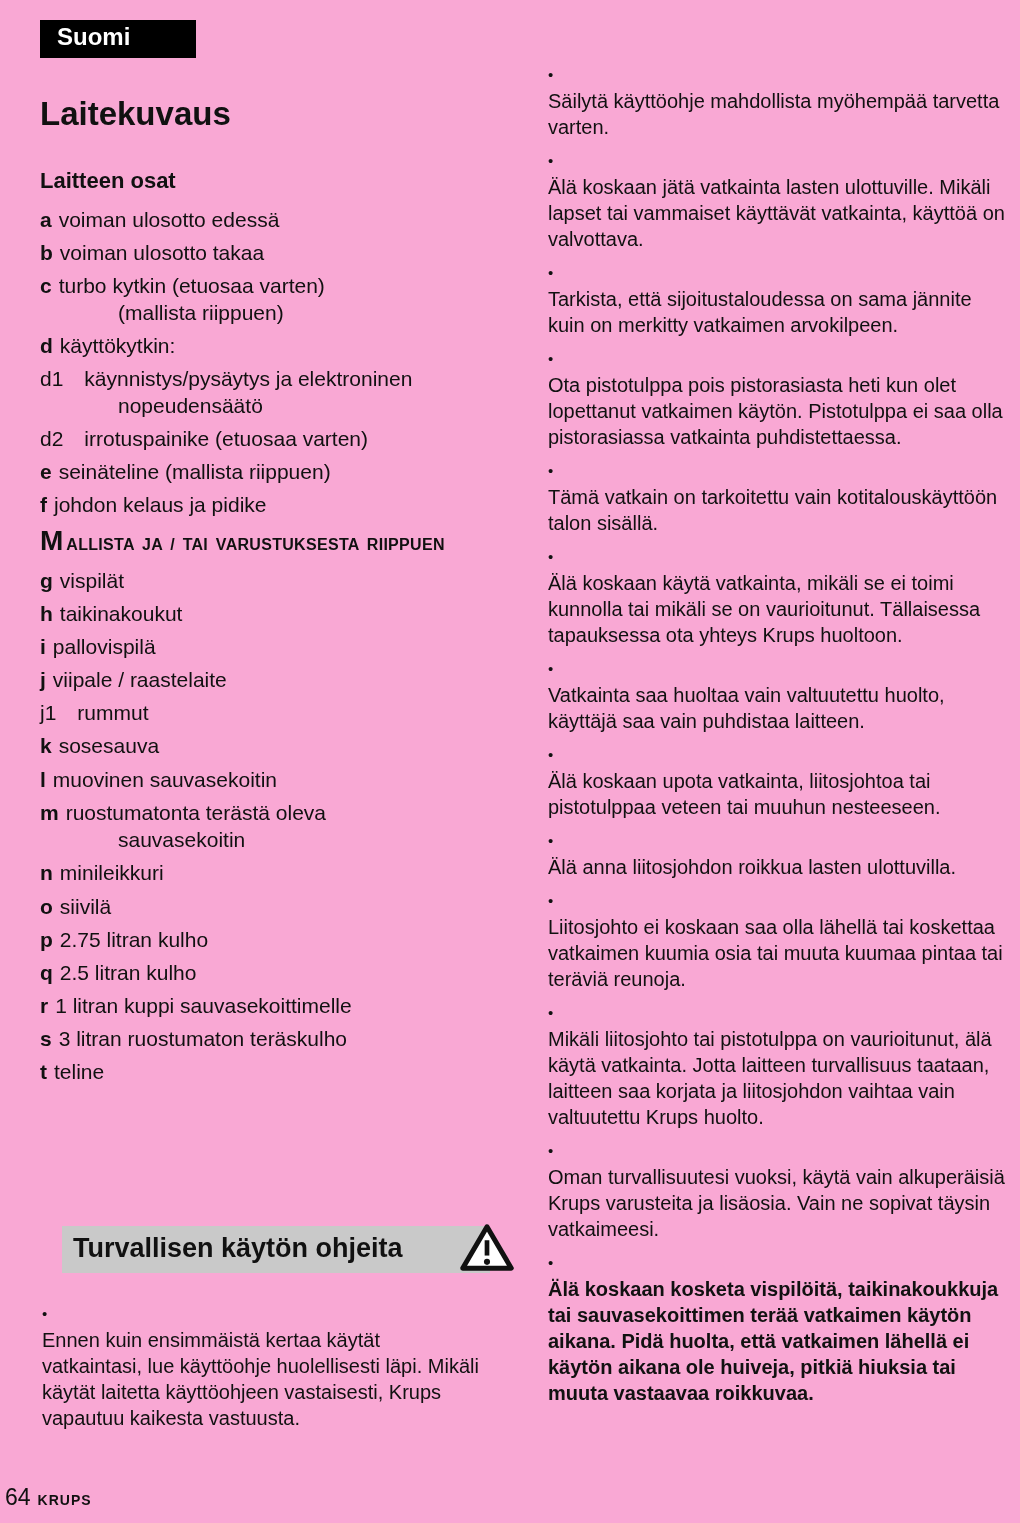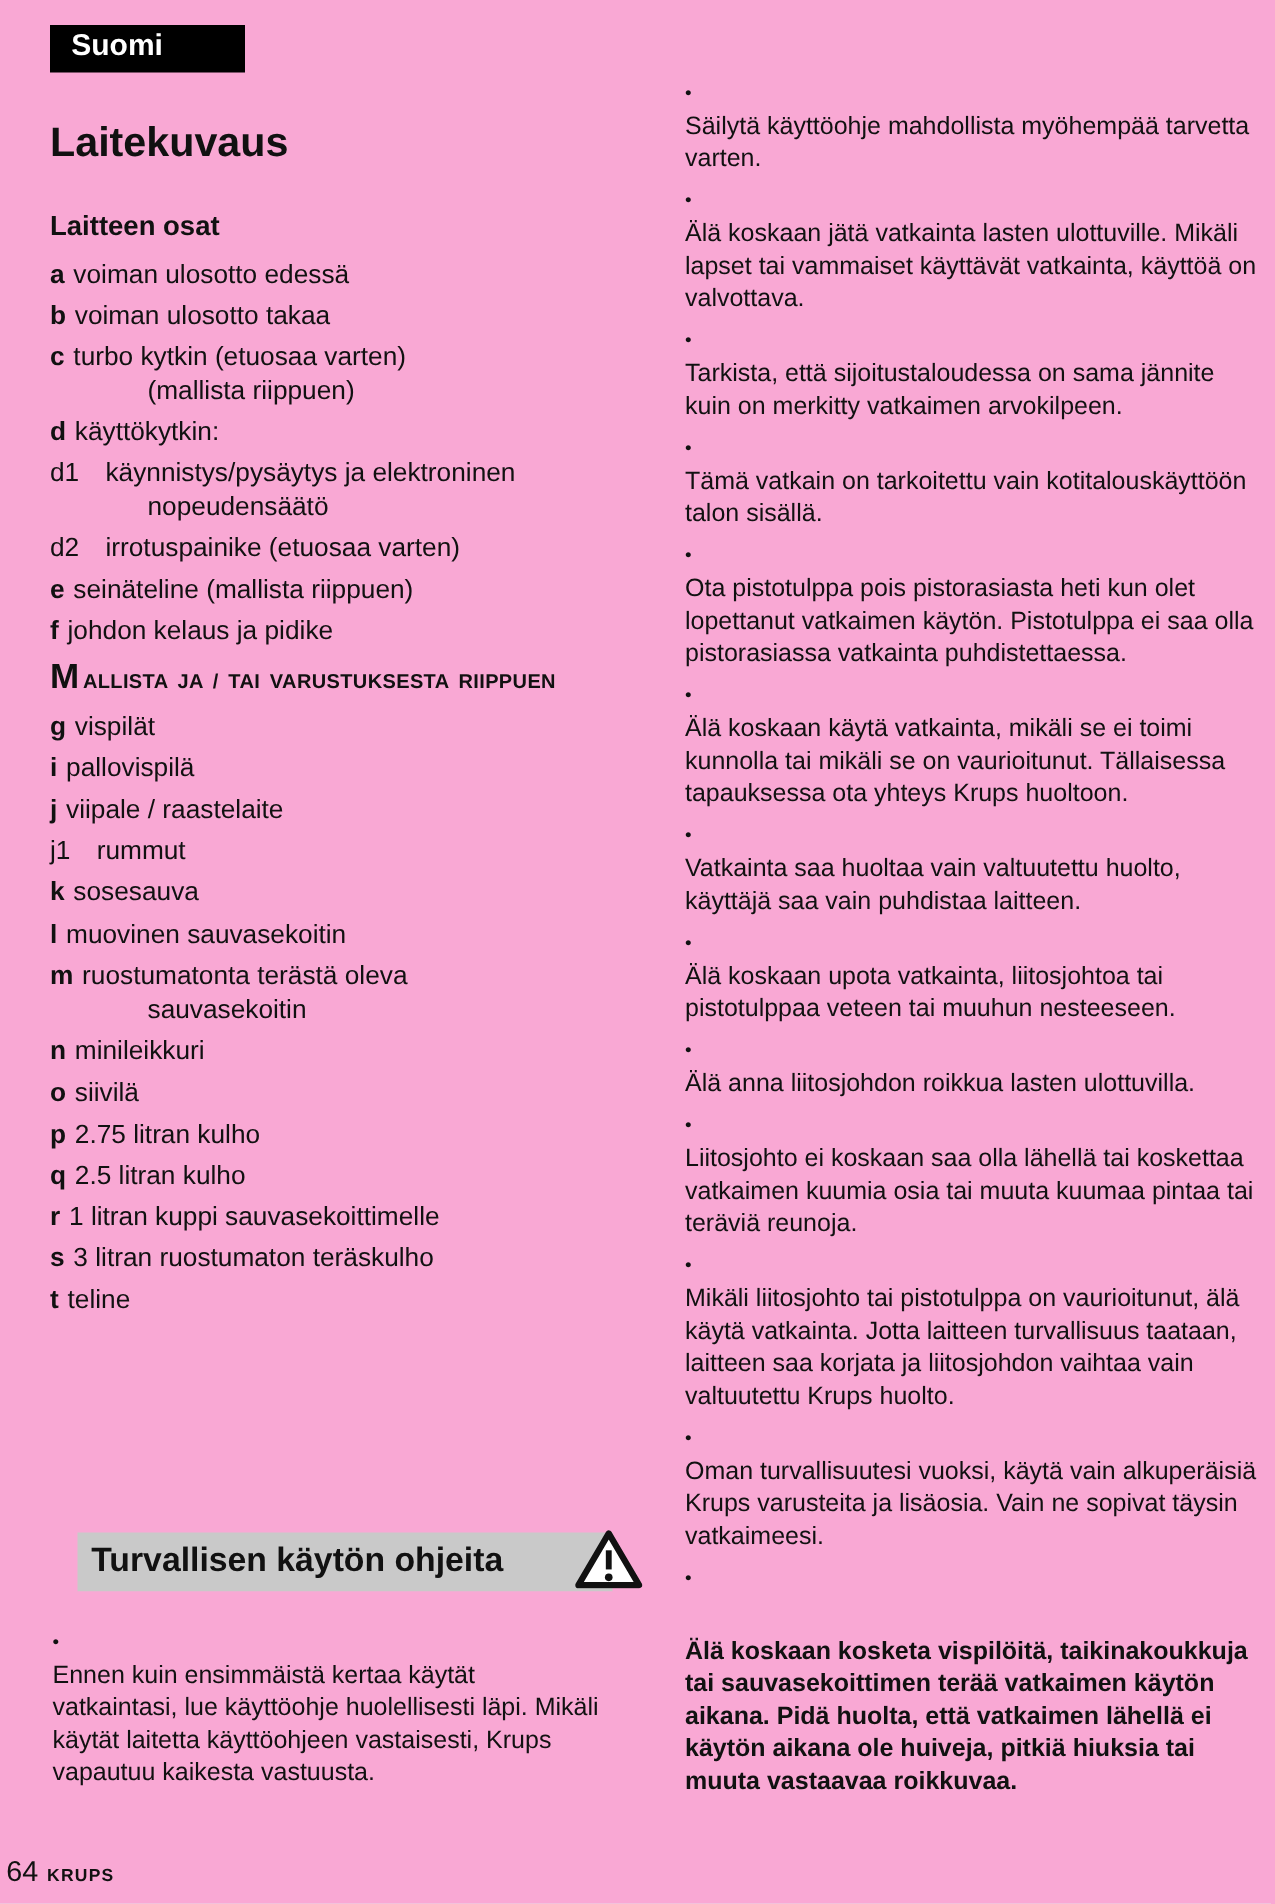--- a/index.html
+++ b/index.html
@@ -37,21 +37,21 @@
   }
   .warning-icon{position:absolute;left:398px;top:-3px;}
   .left-bullets{margin:28px 0 0 2px;width:440px;}
 
   .bullet-item{display:flex;margin-bottom:8px;flex-direction:column;}
   .bullet-dot{flex:0 0 18px;width:18px;font-size:15px;line-height:26px;}
   .bullet-dot::before{content:"\2022";}
   .bullet-text{font-size:20px;line-height:26px;flex:1;}
   .para-item{font-size:20px;line-height:26px;margin-bottom:8px;}
   .para-item.bold{font-weight:700;}
-  .bullet-item.bold .bullet-text{font-weight:700;margin-top:32px;}
+  .bullet-item.bold .bullet-text{font-weight:700;}
 
   .page-footer{position:absolute;left:5px;top:1484px;}
   .page-num{font-size:23px;}
   .brand{font-size:14px;font-weight:700;letter-spacing:1px;margin-left:7px;}
 </style>
 </head>
 <body>
 
 <div class="page">
 
@@ -93,20 +93,24 @@
         <div class="part-item">
     <span class="part-letter">f</span><span class="part-text">johdon kelaus ja pidike</span>
     
   </div>
         <div class="smallcaps-line">
     <span class="sc-big">M</span><span class="sc-rest">ALLISTA JA / TAI VARUSTUKSESTA RIIPPUEN</span>
   </div>
         <div class="part-header"></div>
         <div class="part-item">
     <span class="part-letter">g</span><span class="part-text">vispilät</span>
+    
+  </div>
+        <div class="part-item">
+    <span class="part-letter">h</span><span class="part-text">taikinakoukut</span>
     
   </div>
         <div class="part-item">
     <span class="part-letter">i</span><span class="part-text">pallovispilä</span>
     
   </div>
         <div class="part-item">
     <span class="part-letter">j</span><span class="part-text">viipale / raastelaite</span>
     
   </div>
@@ -189,25 +193,25 @@
     <div class="bullet-text">Älä koskaan jätä vatkainta lasten ulottuville. Mikäli lapset tai vammaiset käyttävät vatkainta, käyttöä on valvottava.</div>
   </div>
         <div class="bullet-item">
     <span class="bullet-dot"></span>
     <div class="bullet-text">Tarkista, että sijoitustaloudessa on sama jännite kuin on merkitty vatkaimen arvokilpeen.</div>
   </div>
         <div class="para-item bold"></div>
         <div class="para-item"></div>
         <div class="bullet-item">
     <span class="bullet-dot"></span>
+    <div class="bullet-text">Ota pistotulppa pois pistorasiasta heti kun olet lopettanut vatkaimen käytön. Pistotulppa ei saa olla pistorasiassa vatkainta puhdistettaessa.</div>
+  </div>
+        <div class="bullet-item">
+    <span class="bullet-dot"></span>
     <div class="bullet-text">Tämä vatkain on tarkoitettu vain kotitalouskäyttöön talon sisällä.</div>
-  </div>
-        <div class="bullet-item">
-    <span class="bullet-dot"></span>
-    <div class="bullet-text">Ota pistotulppa pois pistorasiasta heti kun olet lopettanut vatkaimen käytön. Pistotulppa ei saa olla pistorasiassa vatkainta puhdistettaessa.</div>
   </div>
         <div class="bullet-item">
     <span class="bullet-dot"></span>
     <div class="bullet-text">Älä koskaan käytä vatkainta, mikäli se ei toimi kunnolla tai mikäli se on vaurioitunut. Tällaisessa tapauksessa ota yhteys Krups huoltoon.</div>
   </div>
         <div class="bullet-item">
     <span class="bullet-dot"></span>
     <div class="bullet-text">Vatkainta saa huoltaa vain valtuutettu huolto, käyttäjä saa vain puhdistaa laitteen.</div>
   </div>
         <div class="bullet-item">

